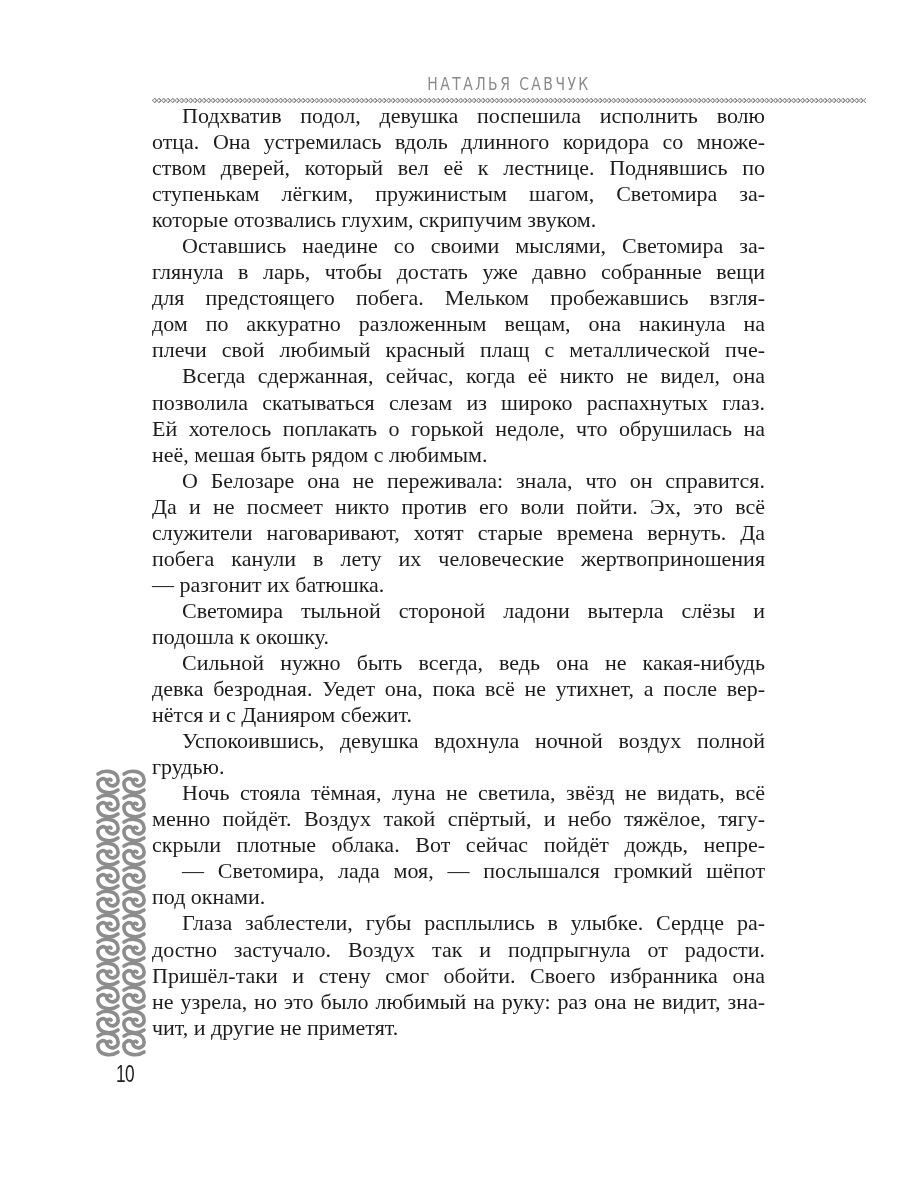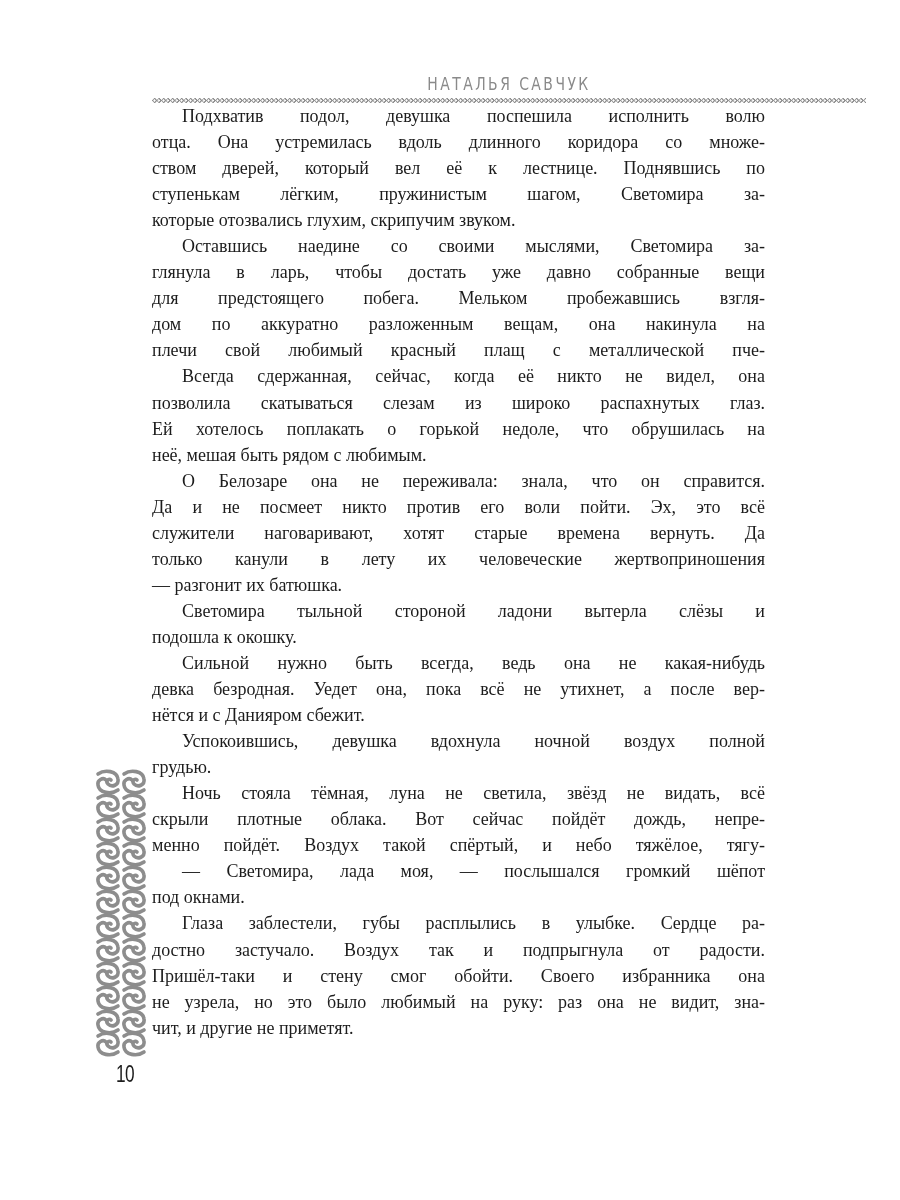--- a/index.html
+++ b/index.html
@@ -42,21 +42,21 @@
   }
   .text-block {
     position: absolute;
     left: 152px;
     top: 103px;
     width: 613px;
   }
   .line {
     height: 26.05px;
     line-height: 26.05px;
-    font-size: 18px;
+    font-size: 22px;
     white-space: nowrap;
     text-align: justify;
     text-align-last: justify;
     overflow: visible;
   }
   .line.indent {
     padding-left: 30px;
   }
   .line.last {
     text-align-last: left;
@@ -98,32 +98,32 @@
     <div class="line">для предстоящего побега. Мельком пробежавшись взгля-</div>
     <div class="line">дом по аккуратно разложенным вещам, она накинула на</div>
     <div class="line">плечи свой любимый красный плащ с металлической пче-</div>
     <div class="line indent">Всегда сдержанная, сейчас, когда её никто не видел, она</div>
     <div class="line">позволила скатываться слезам из широко распахнутых глаз.</div>
     <div class="line">Ей хотелось поплакать о горькой недоле, что обрушилась на</div>
     <div class="line last">неё, мешая быть рядом с любимым.</div>
     <div class="line indent">О Белозаре она не переживала: знала, что он справится.</div>
     <div class="line">Да и не посмеет никто против его воли пойти. Эх, это всё</div>
     <div class="line">служители наговаривают, хотят старые времена вернуть. Да</div>
-    <div class="line">только канули в лету их человеческие жертвоприношения</div>
+    <div class="line">побега канули в лету их человеческие жертвоприношения</div>
     <div class="line last">— разгонит их батюшка.</div>
     <div class="line indent">Светомира тыльной стороной ладони вытерла слёзы и</div>
     <div class="line last">подошла к окошку.</div>
     <div class="line indent">Сильной нужно быть всегда, ведь она не какая-нибудь</div>
     <div class="line">девка безродная. Уедет она, пока всё не утихнет, а после вер-</div>
     <div class="line last">нётся и с Данияром сбежит.</div>
     <div class="line indent">Успокоившись, девушка вдохнула ночной воздух полной</div>
     <div class="line last">грудью.</div>
     <div class="line indent">Ночь стояла тёмная, луна не светила, звёзд не видать, всё</div>
+    <div class="line">менно пойдёт. Воздух такой спёртый, и небо тяжёлое, тягу-</div>
     <div class="line">скрыли плотные облака. Вот сейчас пойдёт дождь, непре-</div>
-    <div class="line">менно пойдёт. Воздух такой спёртый, и небо тяжёлое, тягу-</div>
     <div class="line indent">— Светомира, лада моя, — послышался громкий шёпот</div>
     <div class="line last">под окнами.</div>
     <div class="line indent">Глаза заблестели, губы расплылись в улыбке. Сердце ра-</div>
     <div class="line">достно застучало. Воздух так и подпрыгнула от радости.</div>
     <div class="line">Пришёл-таки и стену смог обойти. Своего избранника она</div>
     <div class="line">не узрела, но это было любимый на руку: раз она не видит, зна-</div>
     <div class="line last">чит, и другие не приметят.</div>
   </div>
 
 <svg class="ornament" viewBox="0 0 52 290" xmlns="http://www.w3.org/2000/svg">

